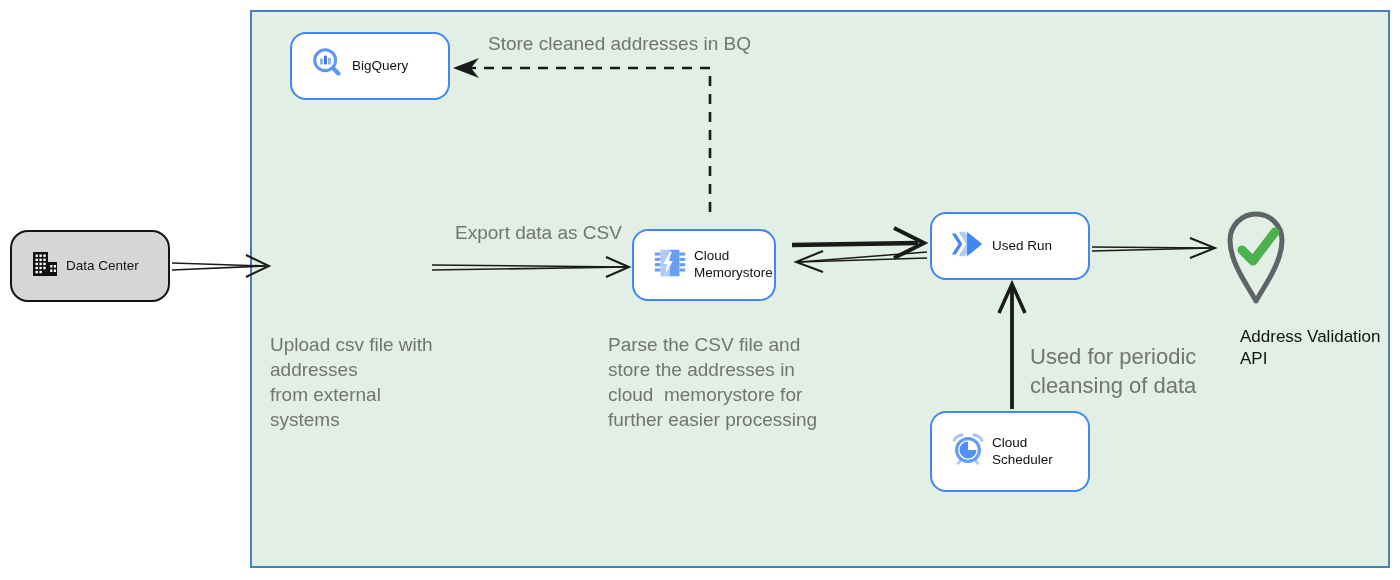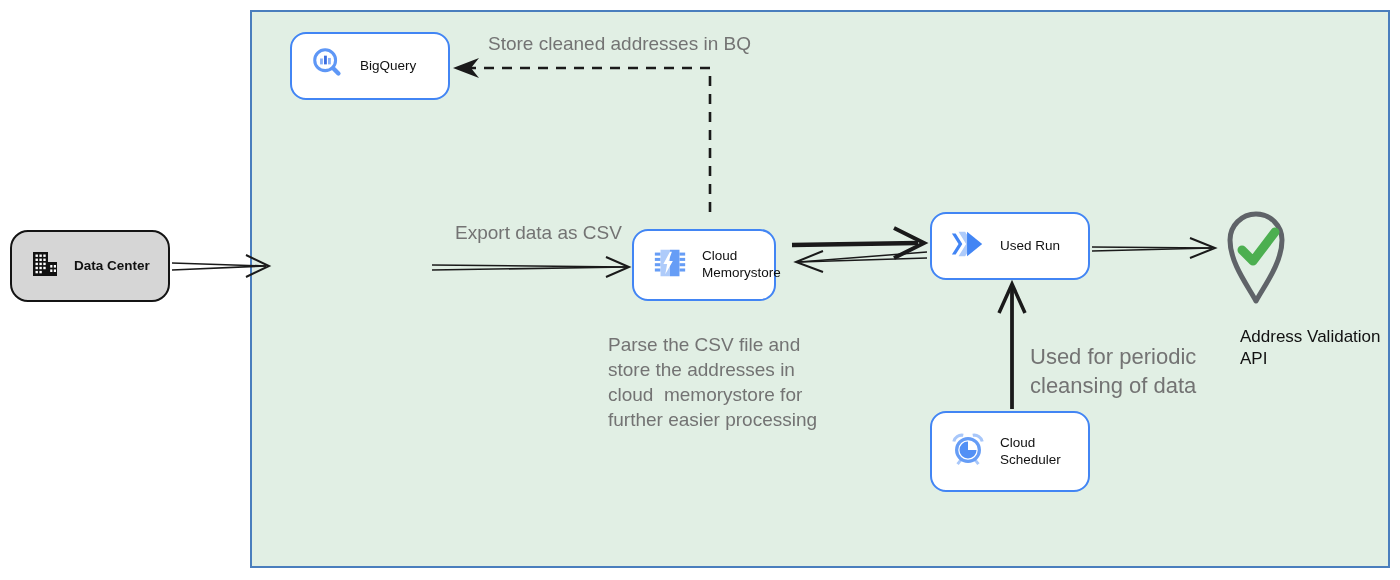--- a/index.html
+++ b/index.html
@@ -6,21 +6,21 @@
   .canvas{
     position:relative;width:1400px;height:580px;background:#ffffff;
     font-family:"Liberation Sans",sans-serif;color:#111;overflow:hidden;
   }
   .gcp-region{
     position:absolute;left:250px;top:10px;width:1140px;height:558px;
     background:#e1efe4;border:2px solid #4a7ebd;box-sizing:border-box;z-index:0;
   }
   .arrow-layer{position:absolute;left:0;top:0;width:1400px;height:580px;z-index:1;pointer-events:none;}
   .node{
-    position:absolute;display:flex;align-items:center;gap:14px;
+    position:absolute;display:flex;align-items:center;gap:6px;
     background:#ffffff;border:2.5px solid #4285f4;border-radius:16px;
     box-sizing:border-box;padding:0 10px 0 18px;z-index:2;
   }
   .node .label{font-size:13.5px;color:#111;line-height:1.25;}
   .node-gray{
     background:#d6d6d6;border:2px solid #141414;border-radius:18px;
   }
   .note{
     position:absolute;z-index:2;font-size:19px;color:#737373;
     white-space:pre-wrap;line-height:1.32;
@@ -73,21 +73,21 @@
         <polyline points="999,313 1012,284 1025,313" stroke-width="3.5"></polyline>
       </g>
 
       <g>
         <path d="M 710 212 L 710 68 L 458 68" stroke-width="2.6" stroke-dasharray="10 8"></path>
         <polygon points="453,68 479,58 471,68 479,78" fill="#1a1a1a" stroke="none"></polygon>
       </g>
     </g>
   </svg>
 
-  <div class="node node-gray" style="left:10px;top:230px;width:160px;height:72px;font-weight:bold;">
+  <div class="node node-gray" style="left:10px;top:230px;width:160px;height:72px;">
     <span>
       <svg width="30" height="30" viewBox="0 0 30 30">
         <rect x="3" y="3" width="15" height="24" fill="#111"></rect>
         <g fill="#fff">
           <rect x="5.5" y="5.5" width="2.4" height="2.4"></rect>
             <rect x="9.4" y="5.5" width="2.4" height="2.4"></rect>
             <rect x="13.3" y="5.5" width="2.4" height="2.4"></rect>
           <rect x="5.5" y="9.6" width="2.4" height="2.4"></rect>
             <rect x="9.4" y="9.6" width="2.4" height="2.4"></rect>
             <rect x="13.3" y="9.6" width="2.4" height="2.4"></rect>
@@ -177,20 +177,24 @@
       <svg width="70" height="100" viewBox="0 0 70 100">
         <path d="M35 93 C 27 78 9 55 9 32 A 26 26 0 1 1 61 32 C 61 55 43 78 35 93 Z" fill="none" stroke="#5f6368" stroke-width="5" stroke-linejoin="round"></path>
         <polyline points="21,42 32,53 54,24" fill="none" stroke="#4caf50" stroke-width="9" stroke-linecap="round" stroke-linejoin="round"></polyline>
       </svg>
     </span>
   </div>
   <div class="pin-label">Address Validation API</div>
 
   <div class="note" style="left:488px;top:31px;">Store cleaned addresses in BQ</div>
   <div class="note" style="left:455px;top:220px;">Export data as CSV</div>
+  <div class="note" style="left:270px;top:332px;">Upload csv file with
+addresses
+from external
+systems</div>
   <div class="note" style="left:608px;top:332px;">Parse the CSV file and
 store the addresses in
 cloud  memorystore for
 further easier processing</div>
   <div class="note note-small" style="left:1030px;top:343px;">Used for periodic
 cleansing of data</div>
 
 </div>
 
 </body></html>

